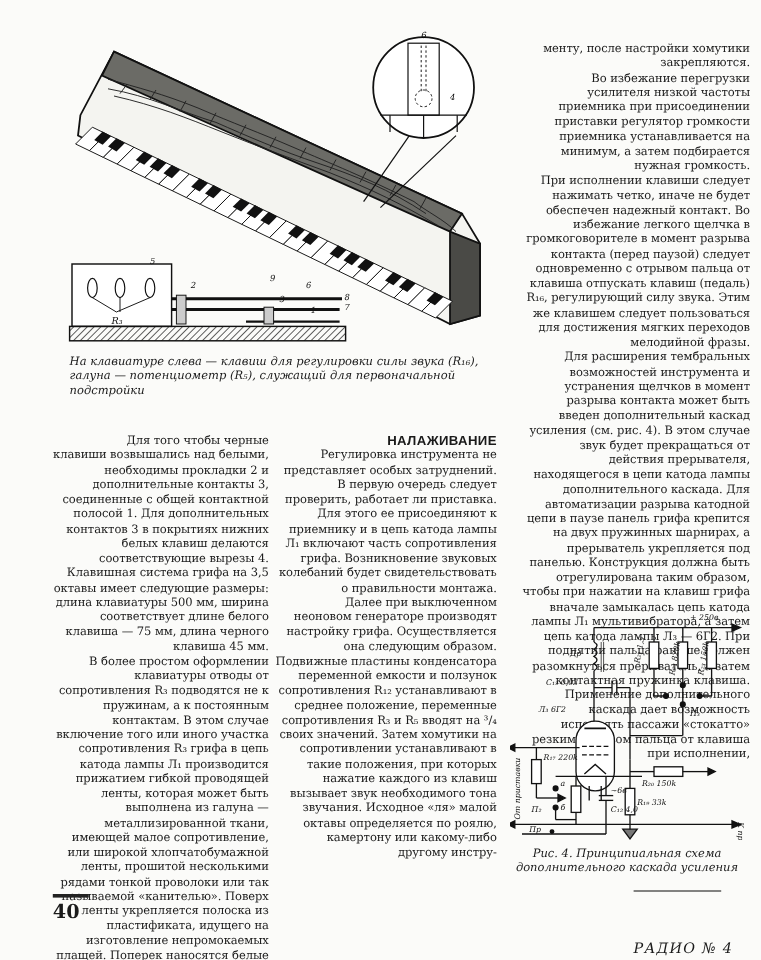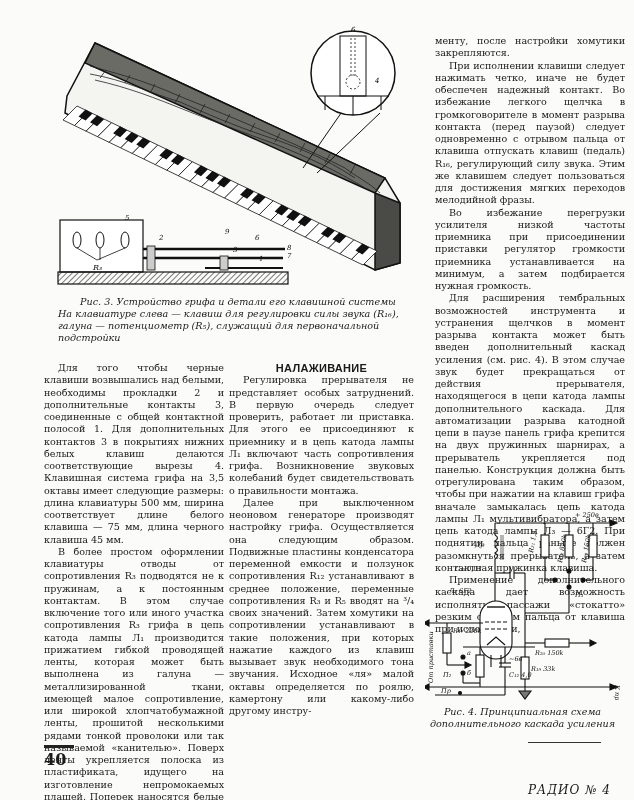--- a/index.html
+++ b/index.html
@@ -1,19 +1,19 @@
 <!DOCTYPE html>
 <html><head>
 <meta charset="utf-8">
 <style>
   html,body{margin:0;padding:0;background:#fff;}
   body{width:634px;height:800px;position:relative;overflow:hidden;background:#fbfbf9;color:#1a1a1a;
        font-family:"DejaVu Serif","Liberation Serif",serif;}
   .col{position:absolute;font-size:9.6px;line-height:12.25px;text-align:justify;letter-spacing:-0.05px;}
-  .col p{margin:0;text-indent:14px;}
+  .col p{margin:0;text-indent:14px;text-align:right;}
   .col p.noind{text-indent:0;}
   #col1{left:44px;top:362px;width:180px;}
   #col2{left:229px;top:362px;width:185px;}
   #col3{left:422px;top:35px;width:190px;margin-left:13px;}
   .heading{font-family:"Liberation Sans","DejaVu Sans",sans-serif;font-weight:bold;text-align:center;
            font-size:11px;letter-spacing:0.3px;margin:20px 0 12px 0;text-indent:0!important;}
   .fig-caption{position:absolute;font-style:italic;font-size:9.6px;line-height:12px;text-align:left;}
   #fig3cap{left:58px;top:296px;width:360px;}
   #fig3cap .l1{display:block;text-align:center;}
   #fig4cap{left:425px;top:706px;width:195px;text-align:center;}
@@ -133,41 +133,40 @@
     <text x="200" y="222">6</text>
     <text x="178" y="234">3</text>
     <text x="204" y="243">1</text>
     <text x="232" y="232">8</text>
     <text x="232" y="240">7</text>
     <text x="38" y="252" font-size="8">R₃</text>
   </g>
 </svg>
 
 <div id="fig3cap" class="fig-caption">
-  <span class="l1">Рис. 3. Устройство грифа и детали его клавишной системы</span>
   <span style="display:block">На клавиатуре слева — клавиш для регулировки силы звука (R₁₆),</span>
   <span style="display:block">галуна — потенциометр (R₅), служащий для первоначальной подстройки</span>
 </div>
 
 <div id="col1" class="col">
   <p>Для того чтобы черные клавиши возвышались над белыми, необходимы прокладки 2 и дополнительные контакты 3, соединенные с общей контактной полосой 1. Для дополнительных контактов 3 в покрытиях нижних белых клавиш делаются соответствующие вырезы 4. Клавишная система грифа на 3,5 октавы имеет следующие размеры: длина клавиатуры 500 мм, ширина соответствует длине белого клавиша — 75 мм, длина черного клавиша 45 мм.</p>
   <p>В более простом оформлении клавиатуры отводы от сопротивления R₃ подводятся не к пружинам, а к постоянным контактам. В этом случае включение того или иного участка сопротивления R₃ грифа в цепь катода лампы Л₁ производится прижатием гибкой проводящей ленты, которая может быть выполнена из галуна — металлизированной ткани, имеющей малое сопротивление, или широкой хлопчатобумажной ленты, прошитой несколькими рядами тонкой проволоки или так называемой «канителью». Поверх ленты укрепляется полоска из пластификата, идущего на изготовление непромокаемых плащей. Поперек наносятся белые и черные линии, соответствующие клавишам.</p>
 
 </div>
 
 <div id="col2" class="col">
   <p class="heading">НАЛАЖИВАНИЕ</p>
-  <p>Регулировка прерывателя не представляет особых затруднений. В первую очередь следует проверить, работает ли приставка. Для этого ее присоединяют к приемнику и в цепь катода лампы Л₁ включают часть сопротивления грифа. Возникновение звуковых колебаний будет свидетельствовать о правильности монтажа.</p>
+  <p>Регулировка инструмента не представляет особых затруднений. В первую очередь следует проверить, работает ли приставка. Для этого ее присоединяют к приемнику и в цепь катода лампы Л₁ включают часть сопротивления грифа. Возникновение звуковых колебаний будет свидетельствовать о правильности монтажа.</p>
   <p>Далее при выключенном неоновом генераторе производят настройку грифа. Осуществляется она следующим образом. Подвижные пластины конденсатора переменной емкости и ползунок сопротивления R₁₂ устанавливают в среднее положение, переменные сопротивления R₃ и R₅ вводят на ³/₄ своих значений. Затем хомутики на сопротивлении устанавливают в такие положения, при которых нажатие каждого из клавиш вызывает звук необходимого тона звучания. Исходное «ля» малой октавы определяется по роялю, камертону или какому-либо другому инстру-</p>
 </div>
 
 <div id="col3" class="col">
   <p class="noind">менту, после настройки хомутики закрепляются.</p>
+  <p>Во избежание перегрузки усилителя низкой частоты приемника при присоединении приставки регулятор громкости приемника устанавливается на минимум, а затем подбирается нужная громкость.</p>
   <p>При исполнении клавиши следует нажимать четко, иначе не будет обеспечен надежный контакт. Во избежание легкого щелчка в громкоговорителе в момент разрыва контакта (перед паузой) следует одновременно с отрывом пальца от клавиша отпускать клавиш (педаль) R₁₆, регулирующий силу звука. Этим же клавишем следует пользоваться для достижения мягких переходов мелодийной фразы.</p>
-  <p>Во избежание перегрузки усилителя низкой частоты приемника при присоединении приставки регулятор громкости приемника устанавливается на минимум, а затем подбирается нужная громкость.</p>
   <p>Для расширения тембральных возможностей инструмента и устранения щелчков в момент разрыва контакта может быть введен дополнительный каскад усиления (см. рис. 4). В этом случае звук будет прекращаться от действия прерывателя, находящегося в цепи катода лампы дополнительного каскада. Для автоматизации разрыва катодной цепи в паузе панель грифа крепится на двух пружинных шарнирах, а прерыватель укрепляется под панелью. Конструкция должна быть отрегулирована таким образом, чтобы при нажатии на клавиш грифа вначале замыкалась цепь катода лампы Л₁ мультивибратора, а затем цепь катода лампы Л₃ — 6Г2. При поднятии пальца раньше должен разомкнуться прерыватель, а затем контактная пружинка клавиша.</p>
   <p>Применение дополнительного каскада дает возможность исполнять пассажи «стокатто» резким отрывом пальца от клавиша при исполнении,</p>
 </div>
 
 <svg id="fig4" viewBox="0 0 200 195" font-family="DejaVu Serif, serif">
   <g stroke="#111" stroke-width="1.1" fill="none">
 
     <line x1="70" y1="18" x2="185" y2="18"></line>
     <polygon points="185,15 192,18 185,21" fill="#111"></polygon>
 

